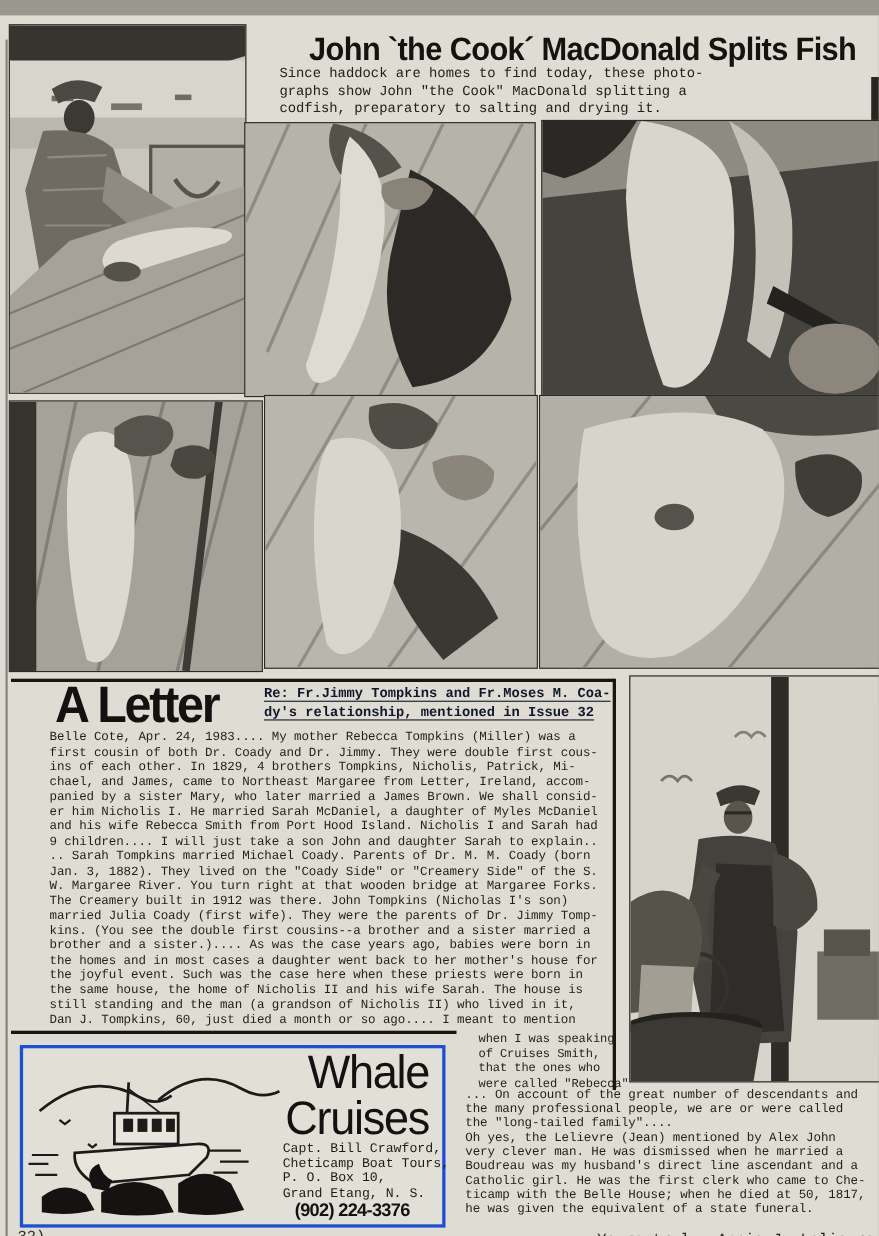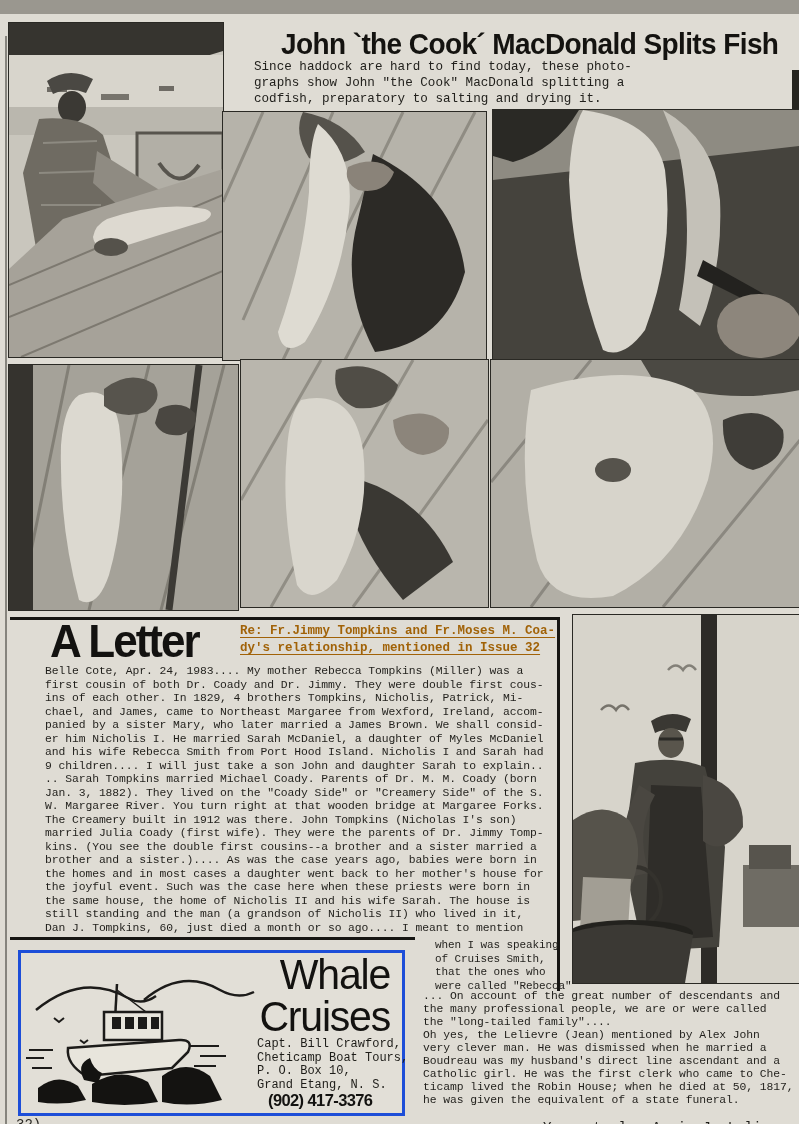--- a/index.html
+++ b/index.html
@@ -21,21 +21,21 @@
   .photo{position:absolute;overflow:hidden;border:1px solid #2a2924;box-shadow:inset 0 0 22px rgba(20,18,14,.35);background:#b0ada4;}
   .photo svg{display:block;width:100%;height:100%;}
   
   .rule{position:absolute;background:#171613;}
   .scan-line{position:absolute;background:rgba(45,43,38,.5);}
   
   .letter-heading{
     position:absolute;left:50px;top:601px;font-size:44px;font-weight:700;
     letter-spacing:-2px;color:#131210;transform:scaleY(1.06);transform-origin:top left;white-space:nowrap;
   }
-  .letter-subject{position:absolute;left:240px;top:609px;font-size:12.5px;line-height:17px;font-weight:700;color:#a16207;}
+  .letter-subject{position:absolute;left:240px;top:609px;font-size:12.5px;line-height:17px;font-weight:700;color:#0f172a;}
   .letter-subject div{white-space:pre;text-decoration:underline;text-underline-offset:3px;}
   .letter-body{position:absolute;left:45px;top:651px;font-size:11.4px;line-height:13.5px;letter-spacing:-0.1px;color:#201f1b;}
   .letter-wrap{position:absolute;left:435px;top:925px;font-size:11px;line-height:13.5px;letter-spacing:-0.1px;color:#201f1b;}
   .letter-right{position:absolute;left:423px;top:976px;font-size:11.4px;line-height:13px;letter-spacing:-0.1px;color:#201f1b;}
   .letter-signature{position:absolute;left:423px;top:1106px;width:372px;text-align:right;font-size:14px;color:#201f1b;white-space:pre;}
   
   .ad-box{position:absolute;left:18px;top:936px;width:381px;height:160px;border:3px solid #1d4ed8;background:#e2dfd7;}
   .ad-illustration{position:absolute;left:3px;top:3px;}
   .ad-title{position:absolute;right:12px;top:1px;text-align:right;font-size:41px;line-height:40px;letter-spacing:-1.2px;color:#131210;font-weight:400;transform:scaleY(1.04);transform-origin:top right;}
   .ad-contact{position:absolute;left:236px;top:85px;font-size:12px;line-height:13.5px;font-weight:400;color:#1d1c18;}
@@ -46,21 +46,21 @@
 </head>
 <body>
 
 <div class="page">
 
   <div class="scan-line" style="left:5px;top:22px;width:2px;height:1100px;"></div>
   <div class="scan-line" style="left:792px;top:56px;width:7px;height:40px;background:#26251f;"></div>
 
   <h1 class="headline">John `the Cook´ MacDonald Splits Fish</h1>
   <div class="intro mono lines">
-      <div>Since haddock are hard to find today, these photo-</div>
+      <div>Since haddock are homes to find today, these photo-</div>
       <div>graphs show John "the Cook" MacDonald splitting a</div>
       <div>codfish, preparatory to salting and drying it.</div>
     </div>
 
   <figure class="photo" style="left:8px;top:8px;width:214px;height:334px;margin:0;">
     <svg viewBox="0 0 214 334" preserveAspectRatio="none">
       <rect width="214" height="334" fill="#c9c6bd"></rect>
       <path d="M0,0 H214 V28 Q168,44 118,34 Q58,46 0,32 Z" fill="#36342f"></path>
       <rect y="32" width="214" height="52" fill="#d8d5cc"></rect>
       <rect x="38" y="64" width="20" height="5" fill="#6e6b64"></rect>
@@ -144,21 +144,21 @@
   <div class="letter-heading">A Letter</div>
   <div class="letter-subject mono">
       <div>Re: Fr.Jimmy Tompkins and Fr.Moses M. Coa-</div>
       <div>dy's relationship, mentioned in Issue 32</div>
     </div>
 
   <div class="letter-body mono lines">
       <div>Belle Cote, Apr. 24, 1983.... My mother Rebecca Tompkins (Miller) was a</div>
       <div>first cousin of both Dr. Coady and Dr. Jimmy. They were double first cous-</div>
       <div>ins of each other. In 1829, 4 brothers Tompkins, Nicholis, Patrick, Mi-</div>
-      <div>chael, and James, came to Northeast Margaree from Wexford, Ireland, accom-</div>
+      <div>chael, and James, came to Northeast Margaree from Letter, Ireland, accom-</div>
       <div>panied by a sister Mary, who later married a James Brown. We shall consid-</div>
       <div>er him Nicholis I. He married Sarah McDaniel, a daughter of Myles McDaniel</div>
       <div>and his wife Rebecca Smith from Port Hood Island. Nicholis I and Sarah had</div>
       <div>9 children.... I will just take a son John and daughter Sarah to explain..</div>
       <div>.. Sarah Tompkins married Michael Coady. Parents of Dr. M. M. Coady (born</div>
       <div>Jan. 3, 1882). They lived on the "Coady Side" or "Creamery Side" of the S.</div>
       <div>W. Margaree River. You turn right at that wooden bridge at Margaree Forks.</div>
       <div>The Creamery built in 1912 was there. John Tompkins (Nicholas I's son)</div>
       <div>married Julia Coady (first wife). They were the parents of Dr. Jimmy Tomp-</div>
       <div>kins. (You see the double first cousins--a brother and a sister married a</div>
@@ -176,21 +176,21 @@
       <div>were called "Rebecca"</div>
     </div>
   <div class="letter-right mono lines">
       <div>... On account of the great number of descendants and</div>
       <div>the many professional people, we are or were called</div>
       <div>the "long-tailed family"....</div>
       <div>Oh yes, the Lelievre (Jean) mentioned by Alex John</div>
       <div>very clever man. He was dismissed when he married a</div>
       <div>Boudreau was my husband's direct line ascendant and a</div>
       <div>Catholic girl. He was the first clerk who came to Che-</div>
-      <div>ticamp lived the Robin House; when he died at 50, 1817,</div>
+      <div>ticamp with the Belle House; when he died at 50, 1817,</div>
       <div>he was given the equivalent of a state funeral.</div>
     </div>
   <div class="letter-signature mono">Yours truly, Annie J. Lelievre</div>
 
   <figure class="photo" style="left:572px;top:600px;width:227px;height:368px;margin:0;">
     <svg viewBox="0 0 227 368" preserveAspectRatio="none">
       <rect width="227" height="368" fill="#d7d4cb"></rect>
       <path d="M28,95 q8,-9 15,0 q6,-9 13,0" stroke="#76736b" fill="none" stroke-width="2.5"></path>
       <path d="M95,55 q8,-9 15,0 q6,-9 13,0" stroke="#838078" fill="none" stroke-width="2.5"></path>
       <rect x="128" y="0" width="16" height="368" fill="#2d2b27"></rect>
@@ -236,18 +236,18 @@
     <div class="ad-title lines">
         <div>Whale</div>
         <div>Cruises</div>
       </div>
     <div class="ad-contact mono lines">
         <div>Capt. Bill Crawford,</div>
         <div>Cheticamp Boat Tours,</div>
         <div>P. O. Box 10,</div>
         <div>Grand Etang, N. S.</div>
       </div>
-    <div class="ad-phone">(902) 417-3376</div>
+    <div class="ad-phone">(902) 224-3376</div>
   </div>
 
   <div class="page-number mono">32)</div>
 
 </div>
 
 </body></html>

